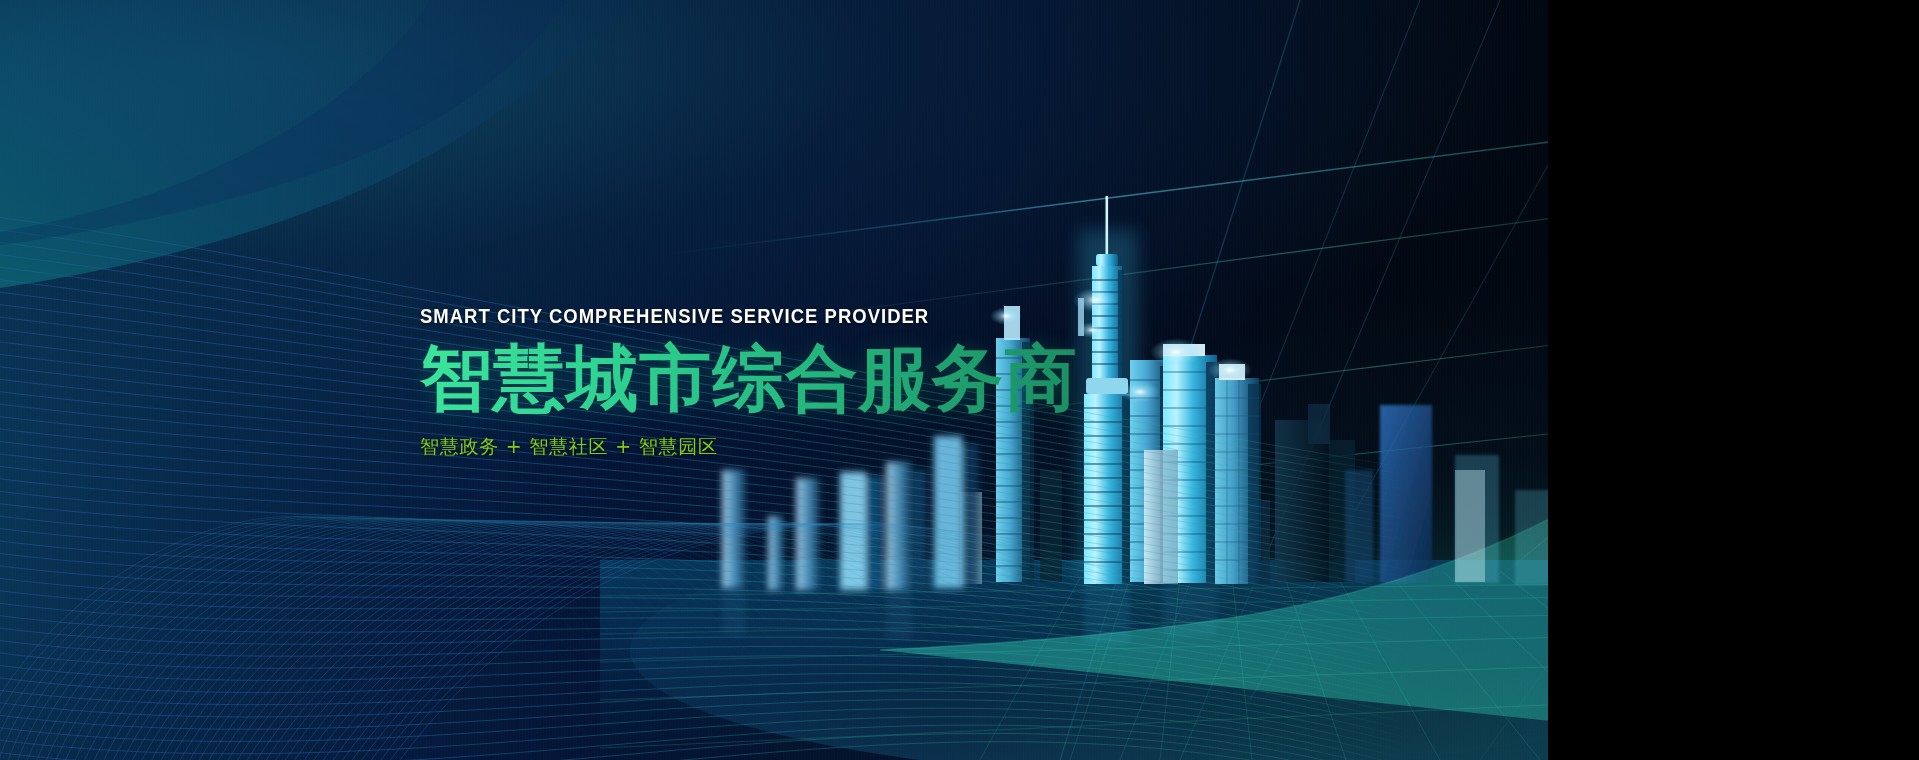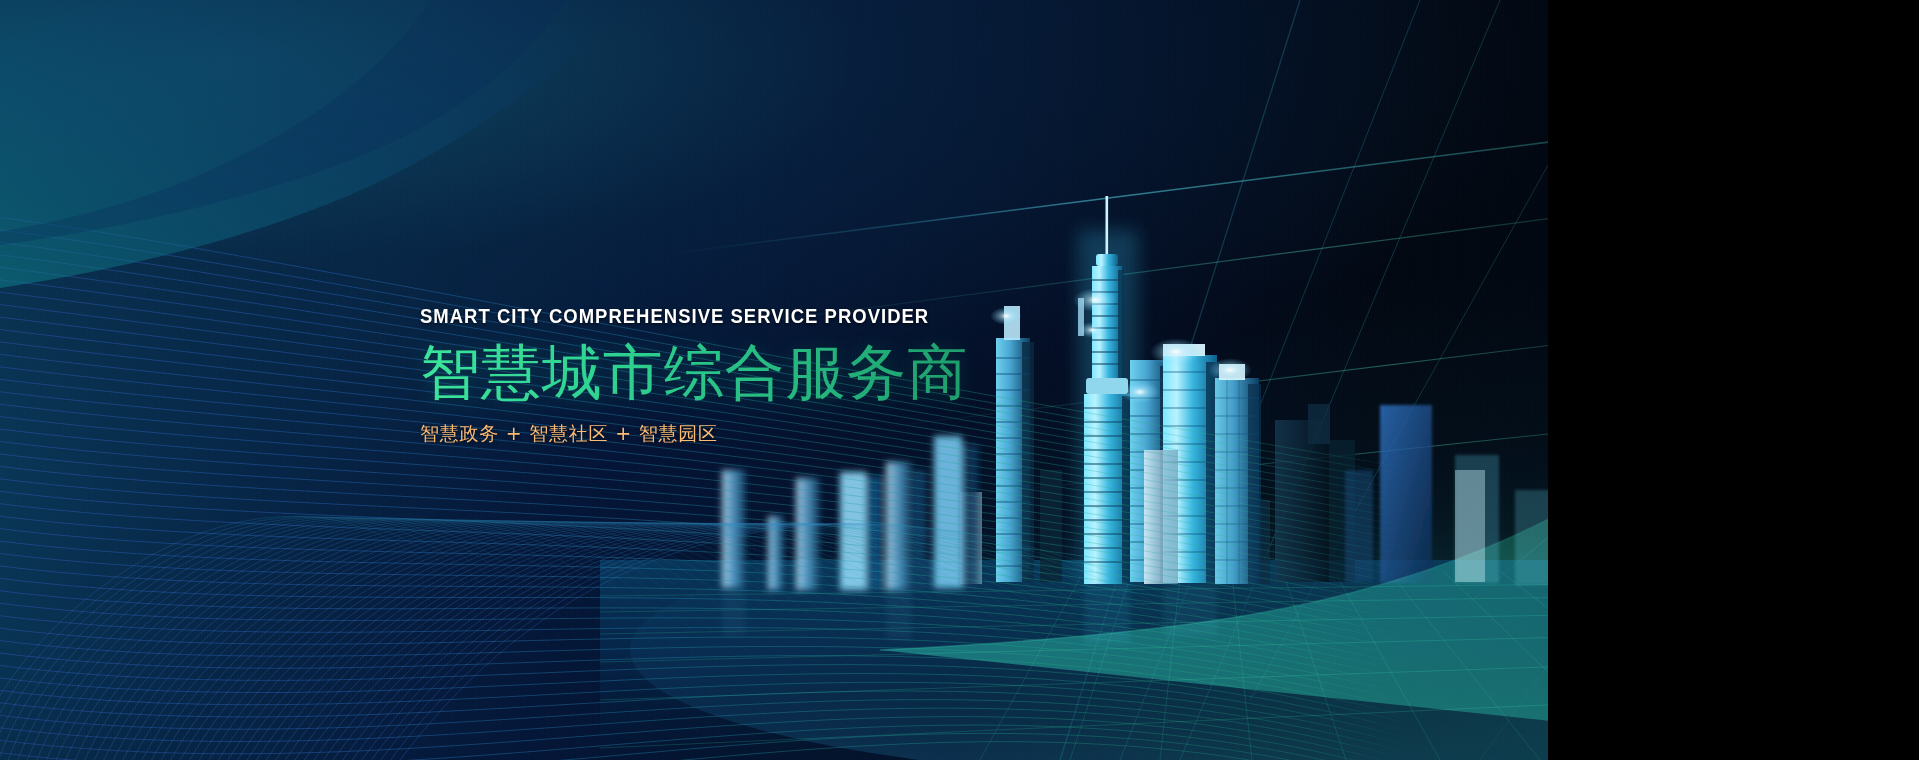--- a/index.html
+++ b/index.html
@@ -56,39 +56,39 @@
     color:#ffffff;
     transform:scaleX(.88);
     transform-origin:left center;
     text-shadow:0 1px 3px rgba(0,0,0,.75);
     white-space:nowrap;
     margin:0 0 14px 0;
     line-height:1;
   }
   #headline{
     font-family:"DejaVu Sans","Liberation Sans",sans-serif;
-    font-weight:400;
-    font-size:60px;
+    font-weight:700;
+    font-size:72px;
     line-height:1.08;
     letter-spacing:.015em;
     margin:0 0 16px 0;
     white-space:nowrap;
     background:linear-gradient(92deg,#3ce49b 0%,#2fd392 22%,#25b87f 46%,#1d9a6a 70%,#17785a 100%);
     -webkit-background-clip:text;
     background-clip:text;
     color:transparent;
     -webkit-text-fill-color:transparent;
     filter:drop-shadow(0 2px 10px rgba(10,200,140,.22));
   }
   #subline{
     font-family:"DejaVu Sans","Liberation Sans",sans-serif;
     font-weight:500;
     font-size:19px;
     letter-spacing:.04em;
-    color:#fdba74;
+    color:#84cc16;
     margin:0;
     white-space:nowrap;
     text-shadow:0 1px 4px rgba(0,0,0,.7);
   }
 
   
   #vignette{
     background:radial-gradient(130% 110% at 50% 46%, rgba(0,0,0,0) 52%, rgba(0,0,0,.38) 100%);
     pointer-events:none;
   }

